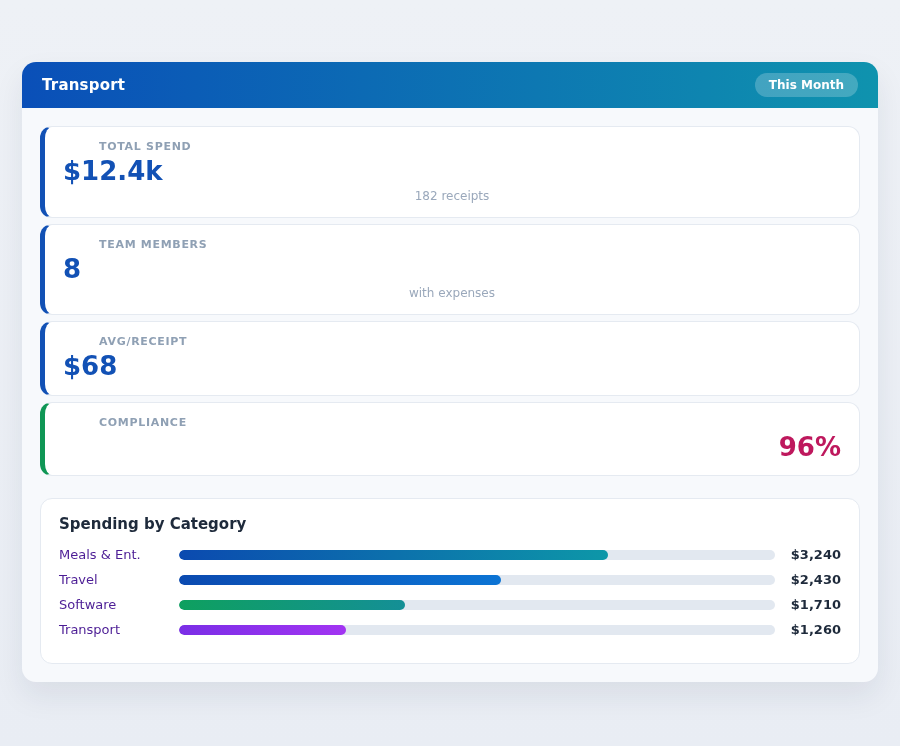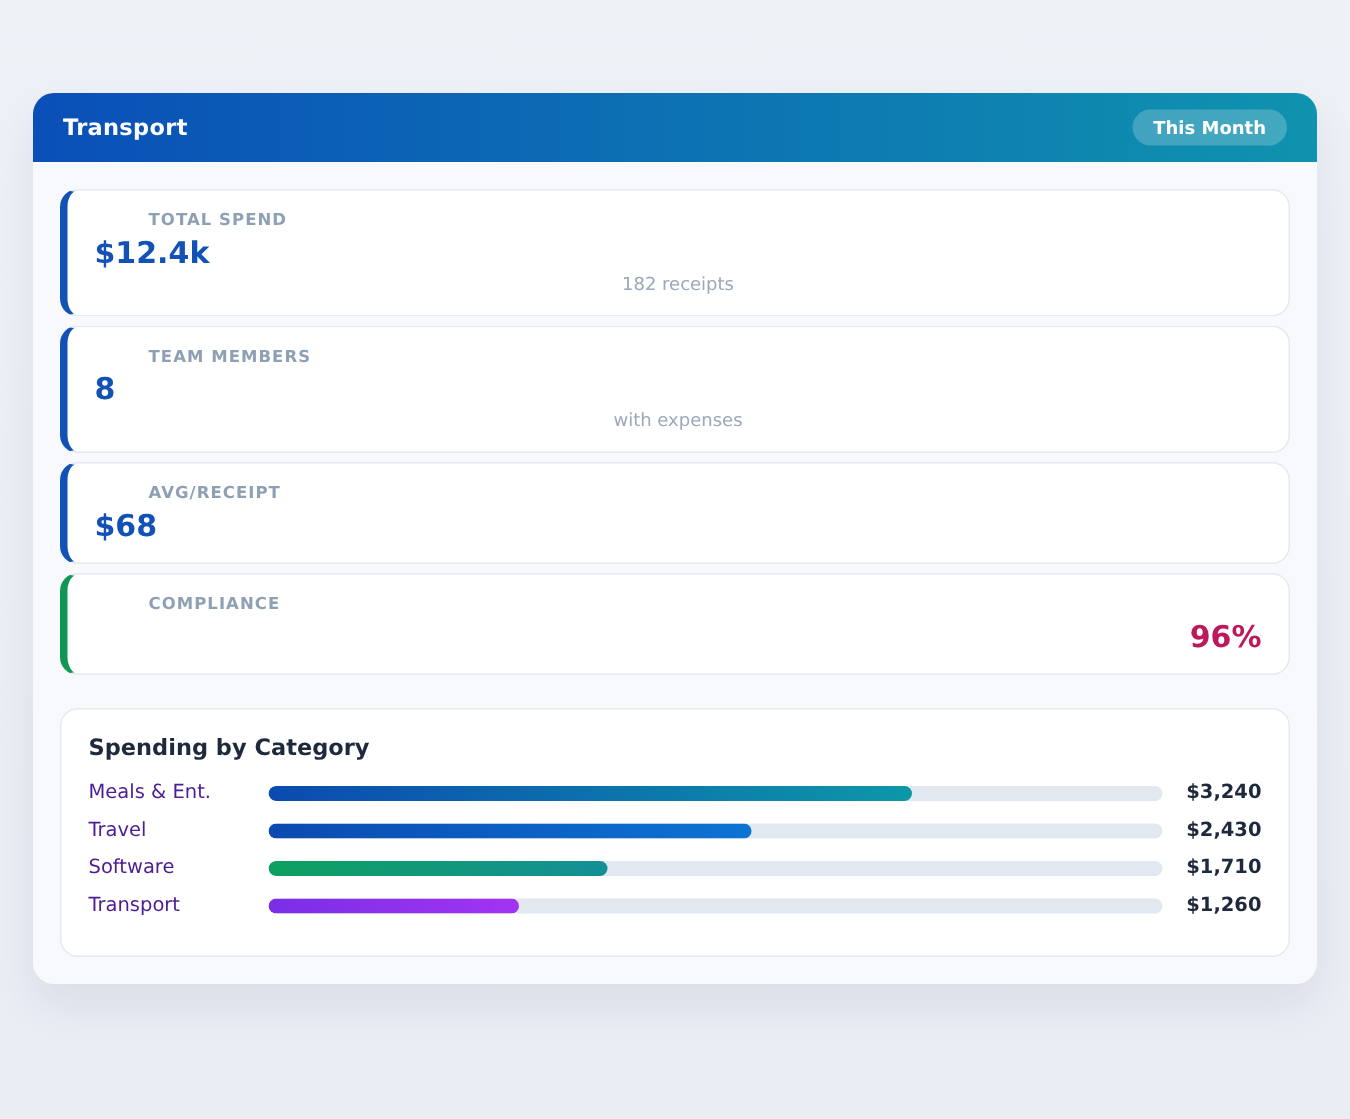--- a/index.html
+++ b/index.html
@@ -51,21 +51,21 @@
   }
   .stat-label {
     font-size: 11px;
     font-weight: bold;
     letter-spacing: 0.7px;
     color: #8fa0b4;
     text-transform: uppercase;
     margin-left: 36px;
   }
   .stat-value {
-    font-size: 20px;
+    font-size: 26px;
     font-weight: bold;
     color: #1251b5;
     margin-top: 4px;
     line-height: 1.1;
   }
   .stat-sub {
     font-size: 12px;
     color: #9aa8bb;
     margin-top: 3px;
     min-height: 0;

